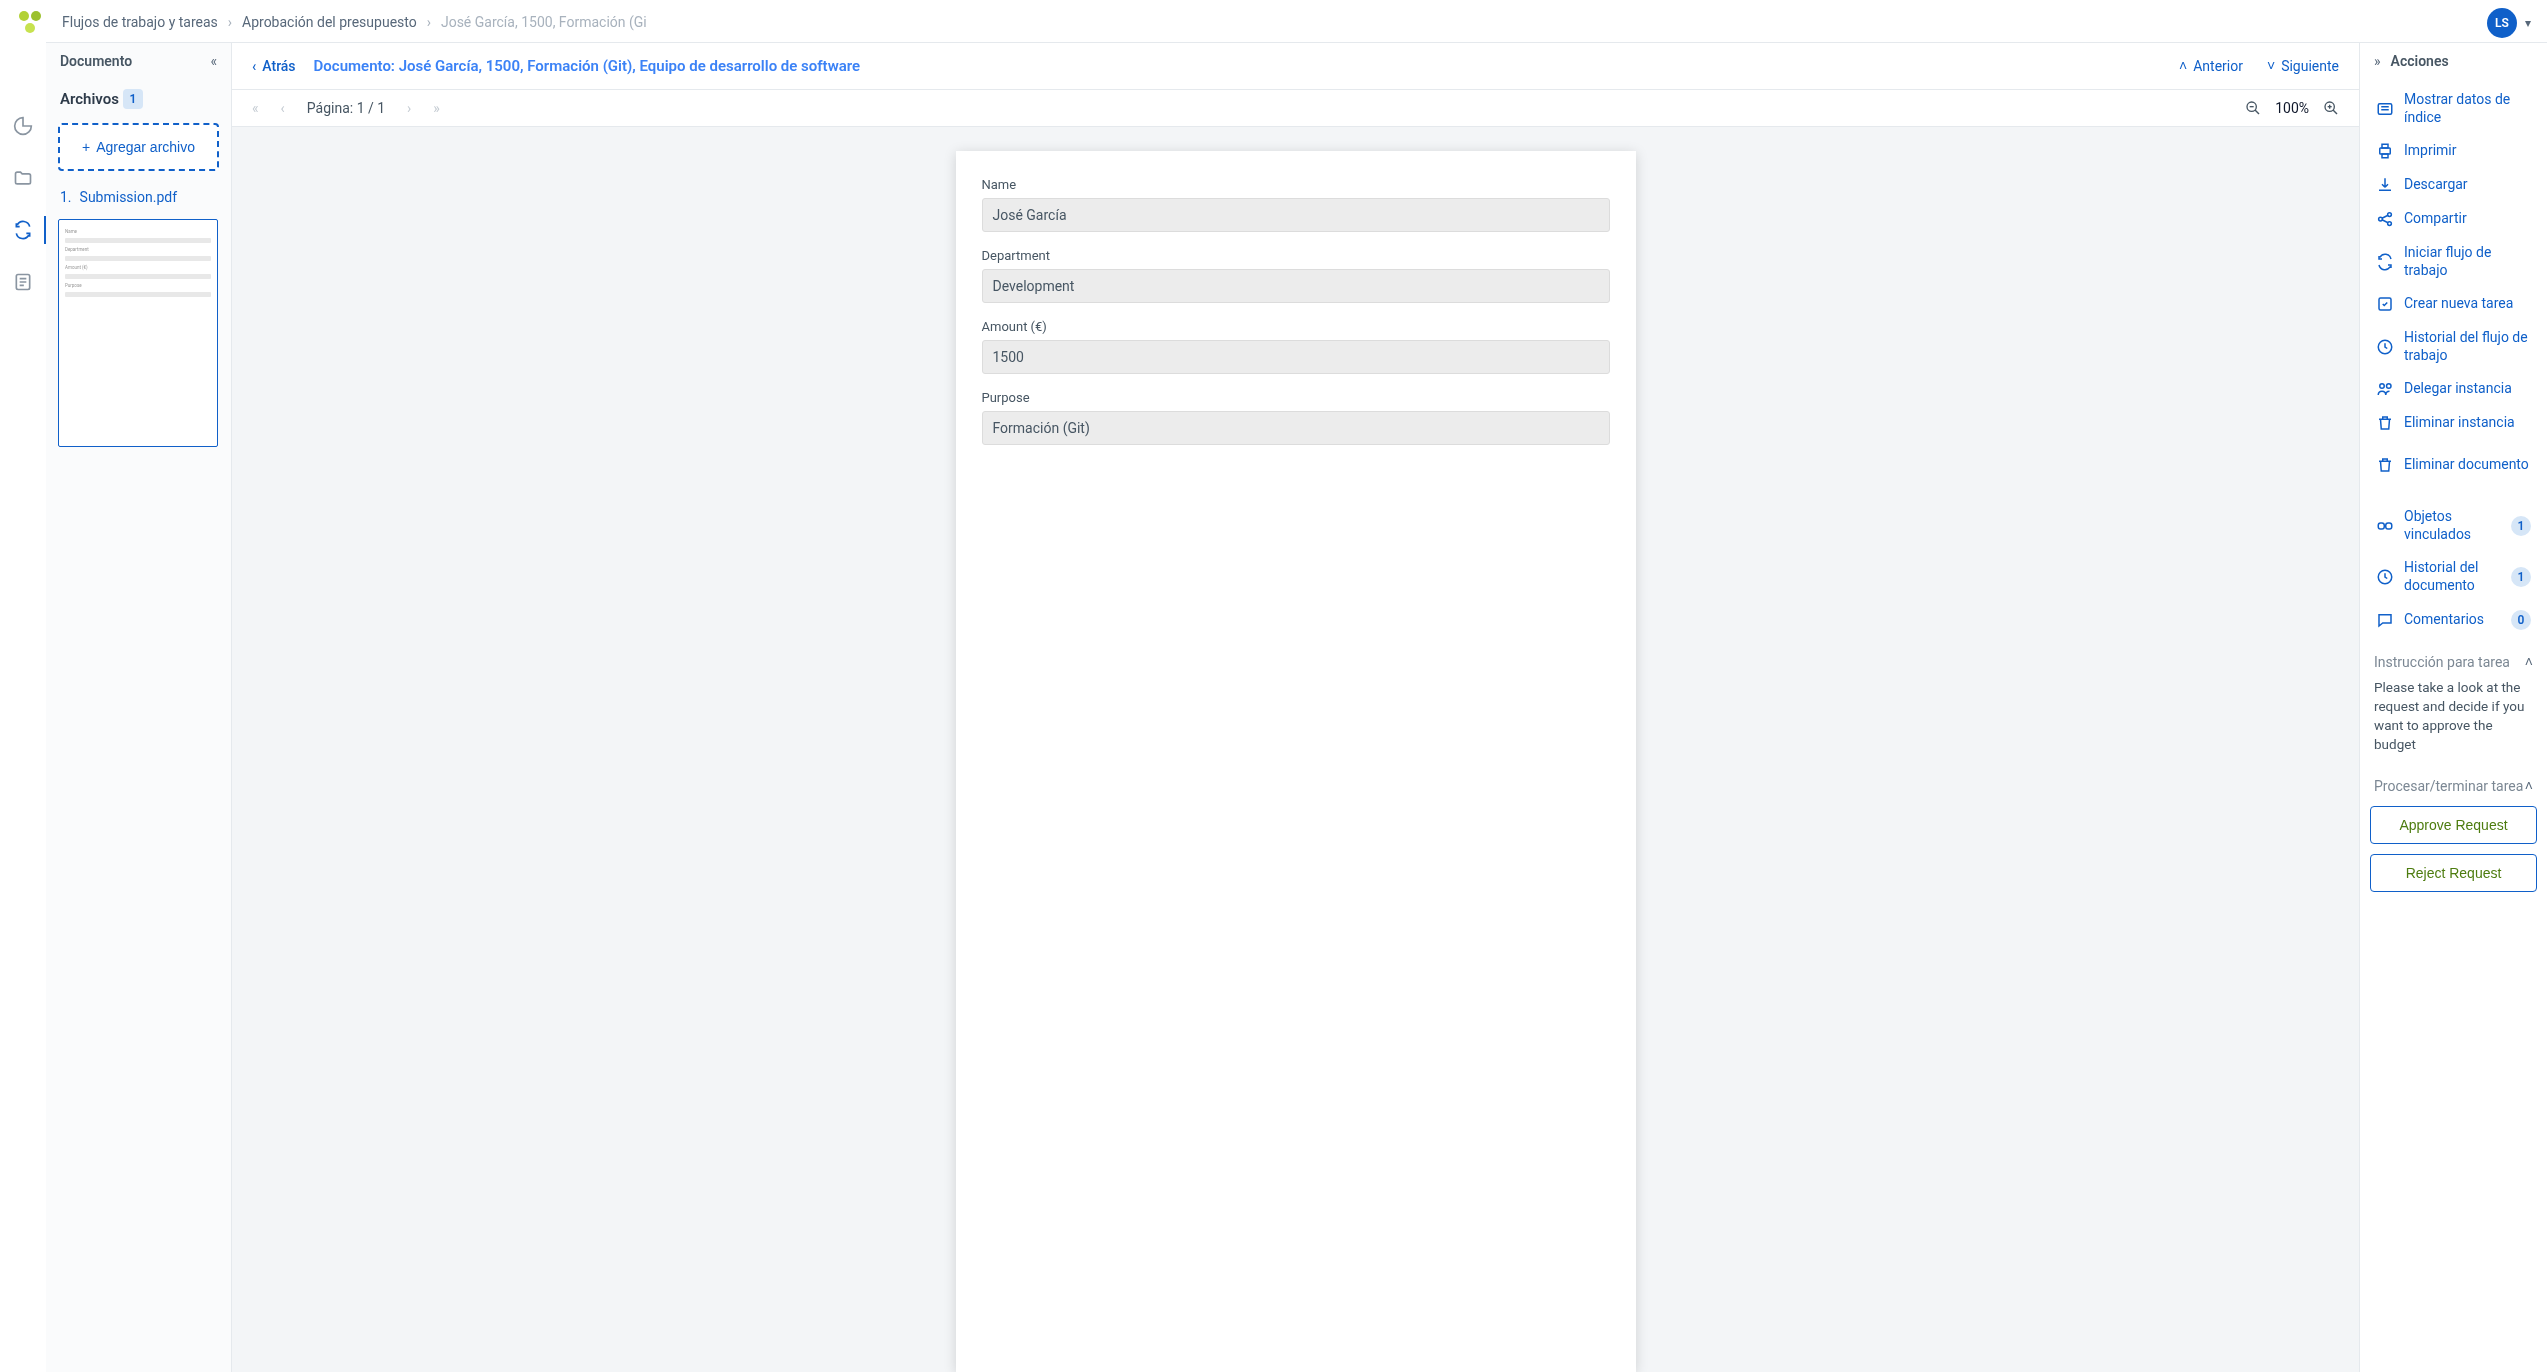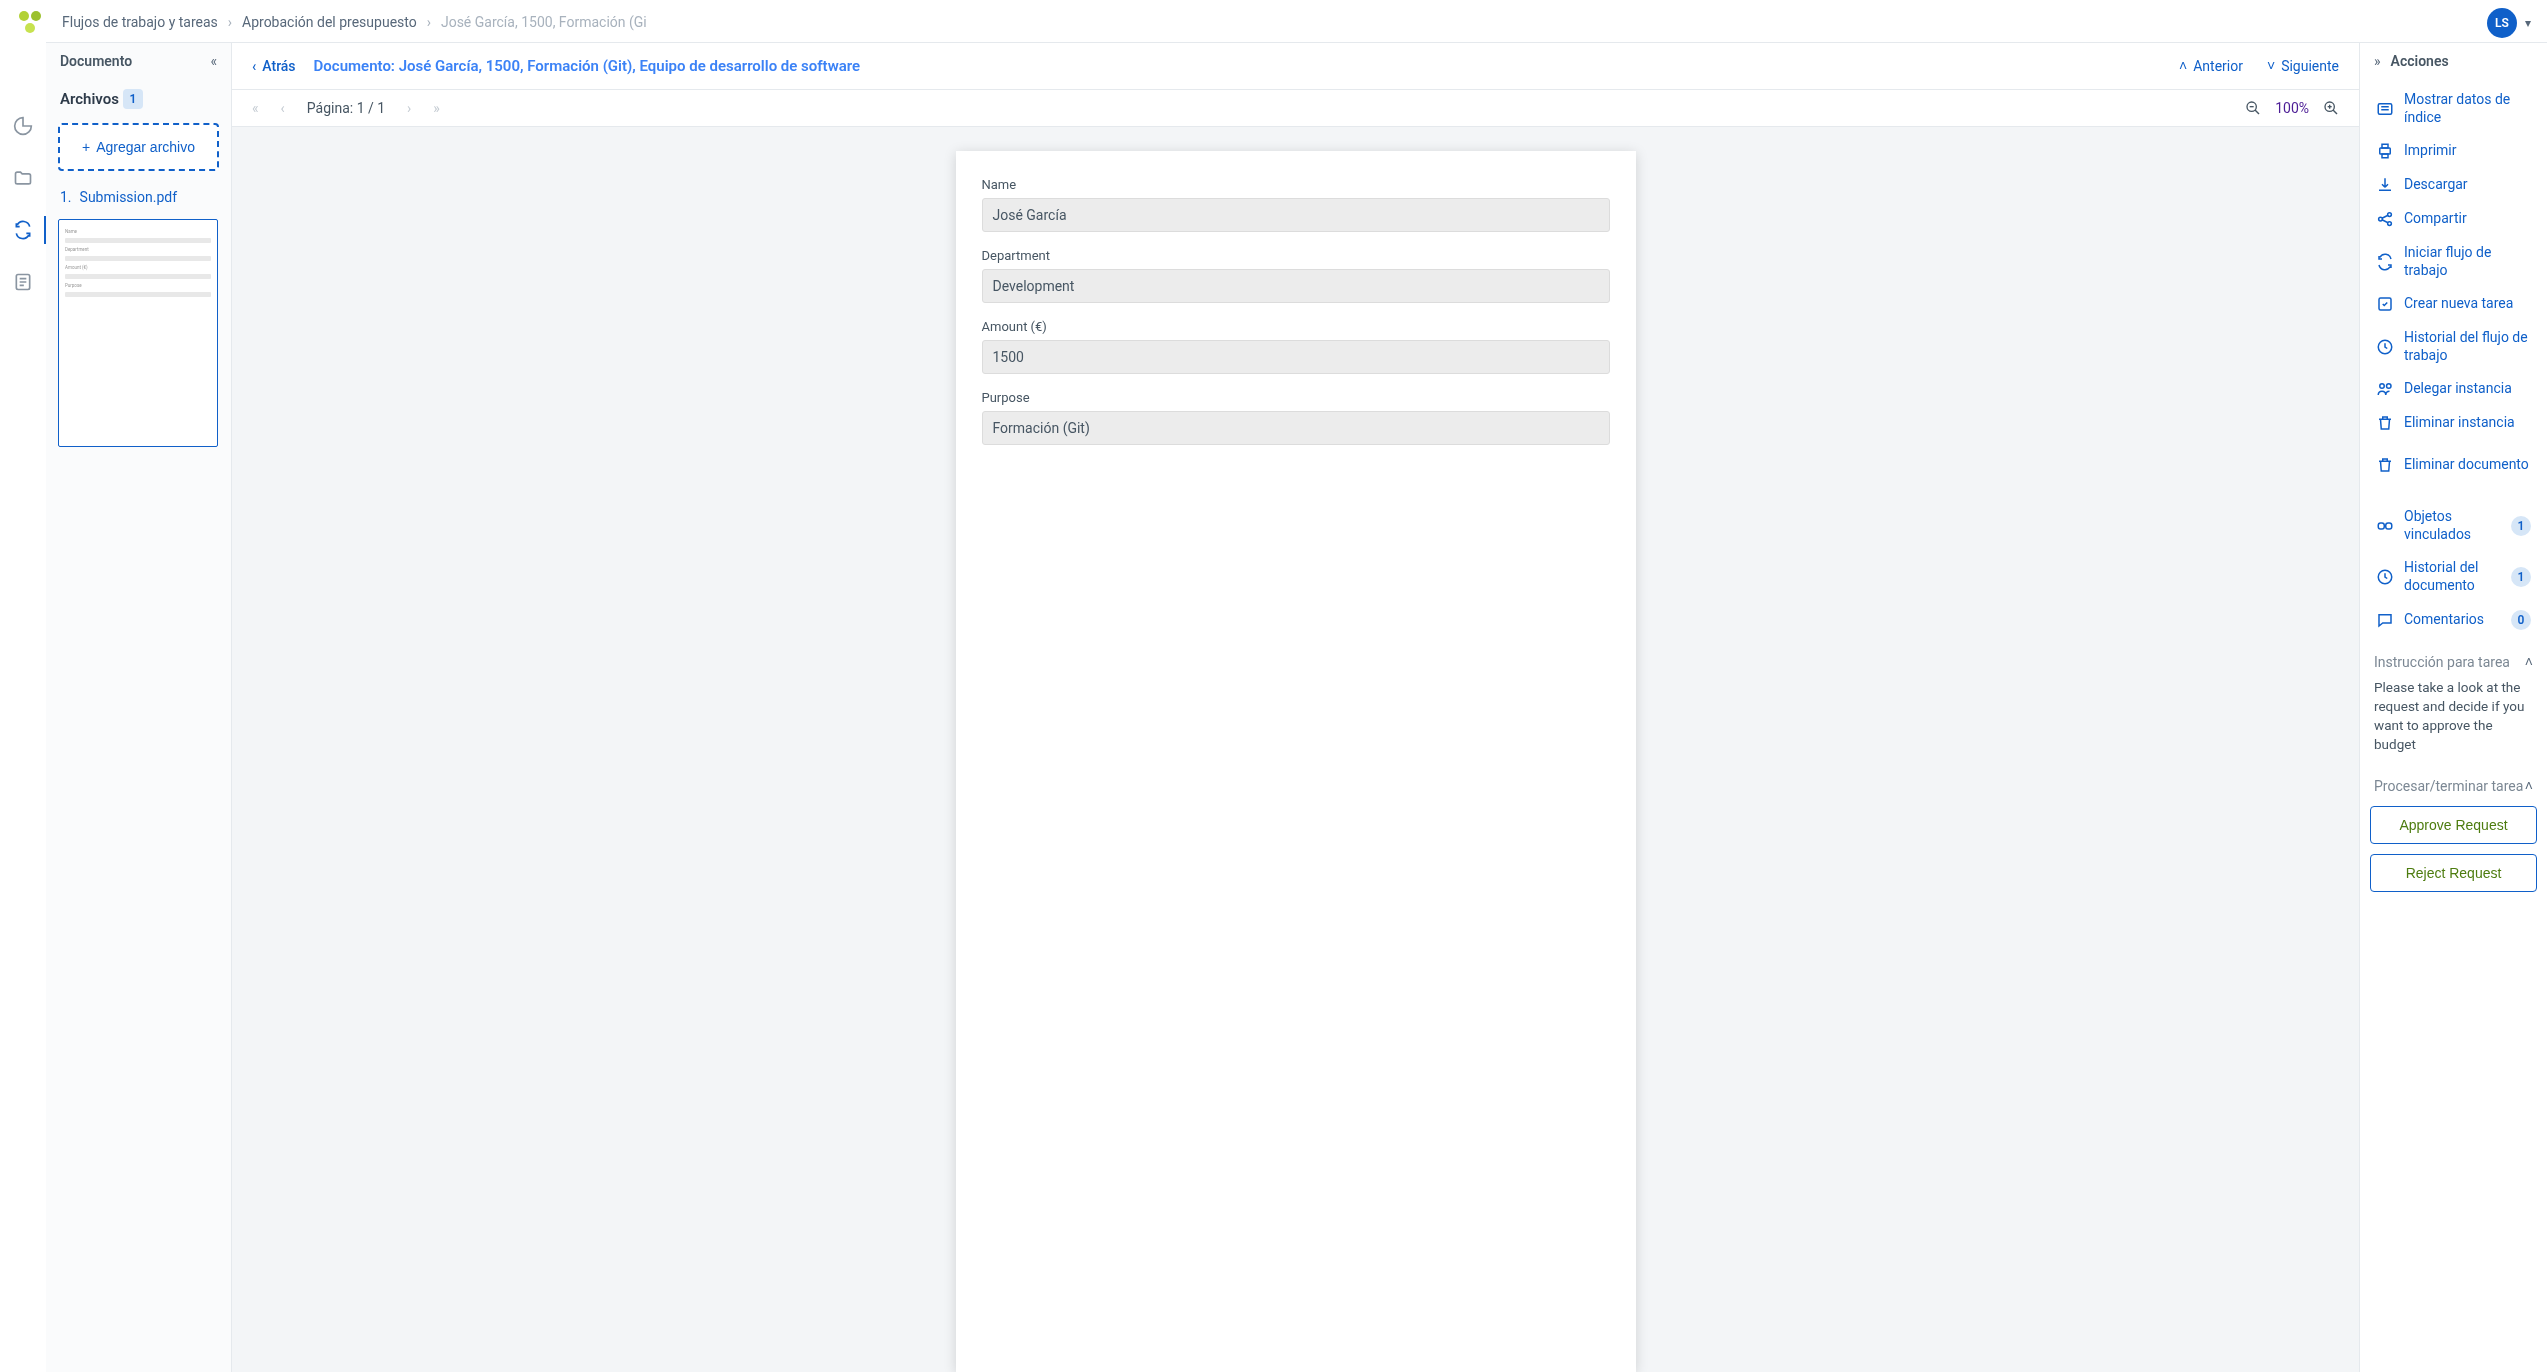--- a/index.html
+++ b/index.html
@@ -107,21 +107,21 @@
 .dochead-right { display:flex; align-items:center; gap:24px; }
 .navlink { color:#1060c9; cursor:pointer; display:flex; align-items:center; gap:6px; }
 
 .pagebar {
   background:#fff; border-bottom:1px solid #e5e9ed; padding:10px 20px;
   display:flex; align-items:center; justify-content:space-between; color:#7c8894;
 }
 .pagebar-left { display:flex; align-items:center; gap:22px; }
 .pagebar-left .pbtn { color:#c5ccd3; cursor:pointer; }
 .pagebar-left .page-ind { color:#475663; }
-.pagebar-right { display:flex; align-items:center; gap:14px; color:#4c1d95;}
+.pagebar-right { display:flex; align-items:center; gap:14px; color:#0f172a;}
 .pagebar-right .zbtn { cursor:pointer; color:#475663;}
 
 .docview { flex:1; overflow:auto; display:flex; justify-content:center; padding-top:24px;}
 .page {
   width:680px; min-height:950px; background:#fff; box-shadow:0 2px 12px rgba(0,0,0,.15);
   padding:26px;
 }
 .ffield { margin-bottom:16px;}
 .ffield .flab { font-size:13px; color:#475663; margin-bottom:6px; display:block;}
 .ffield .fval {

